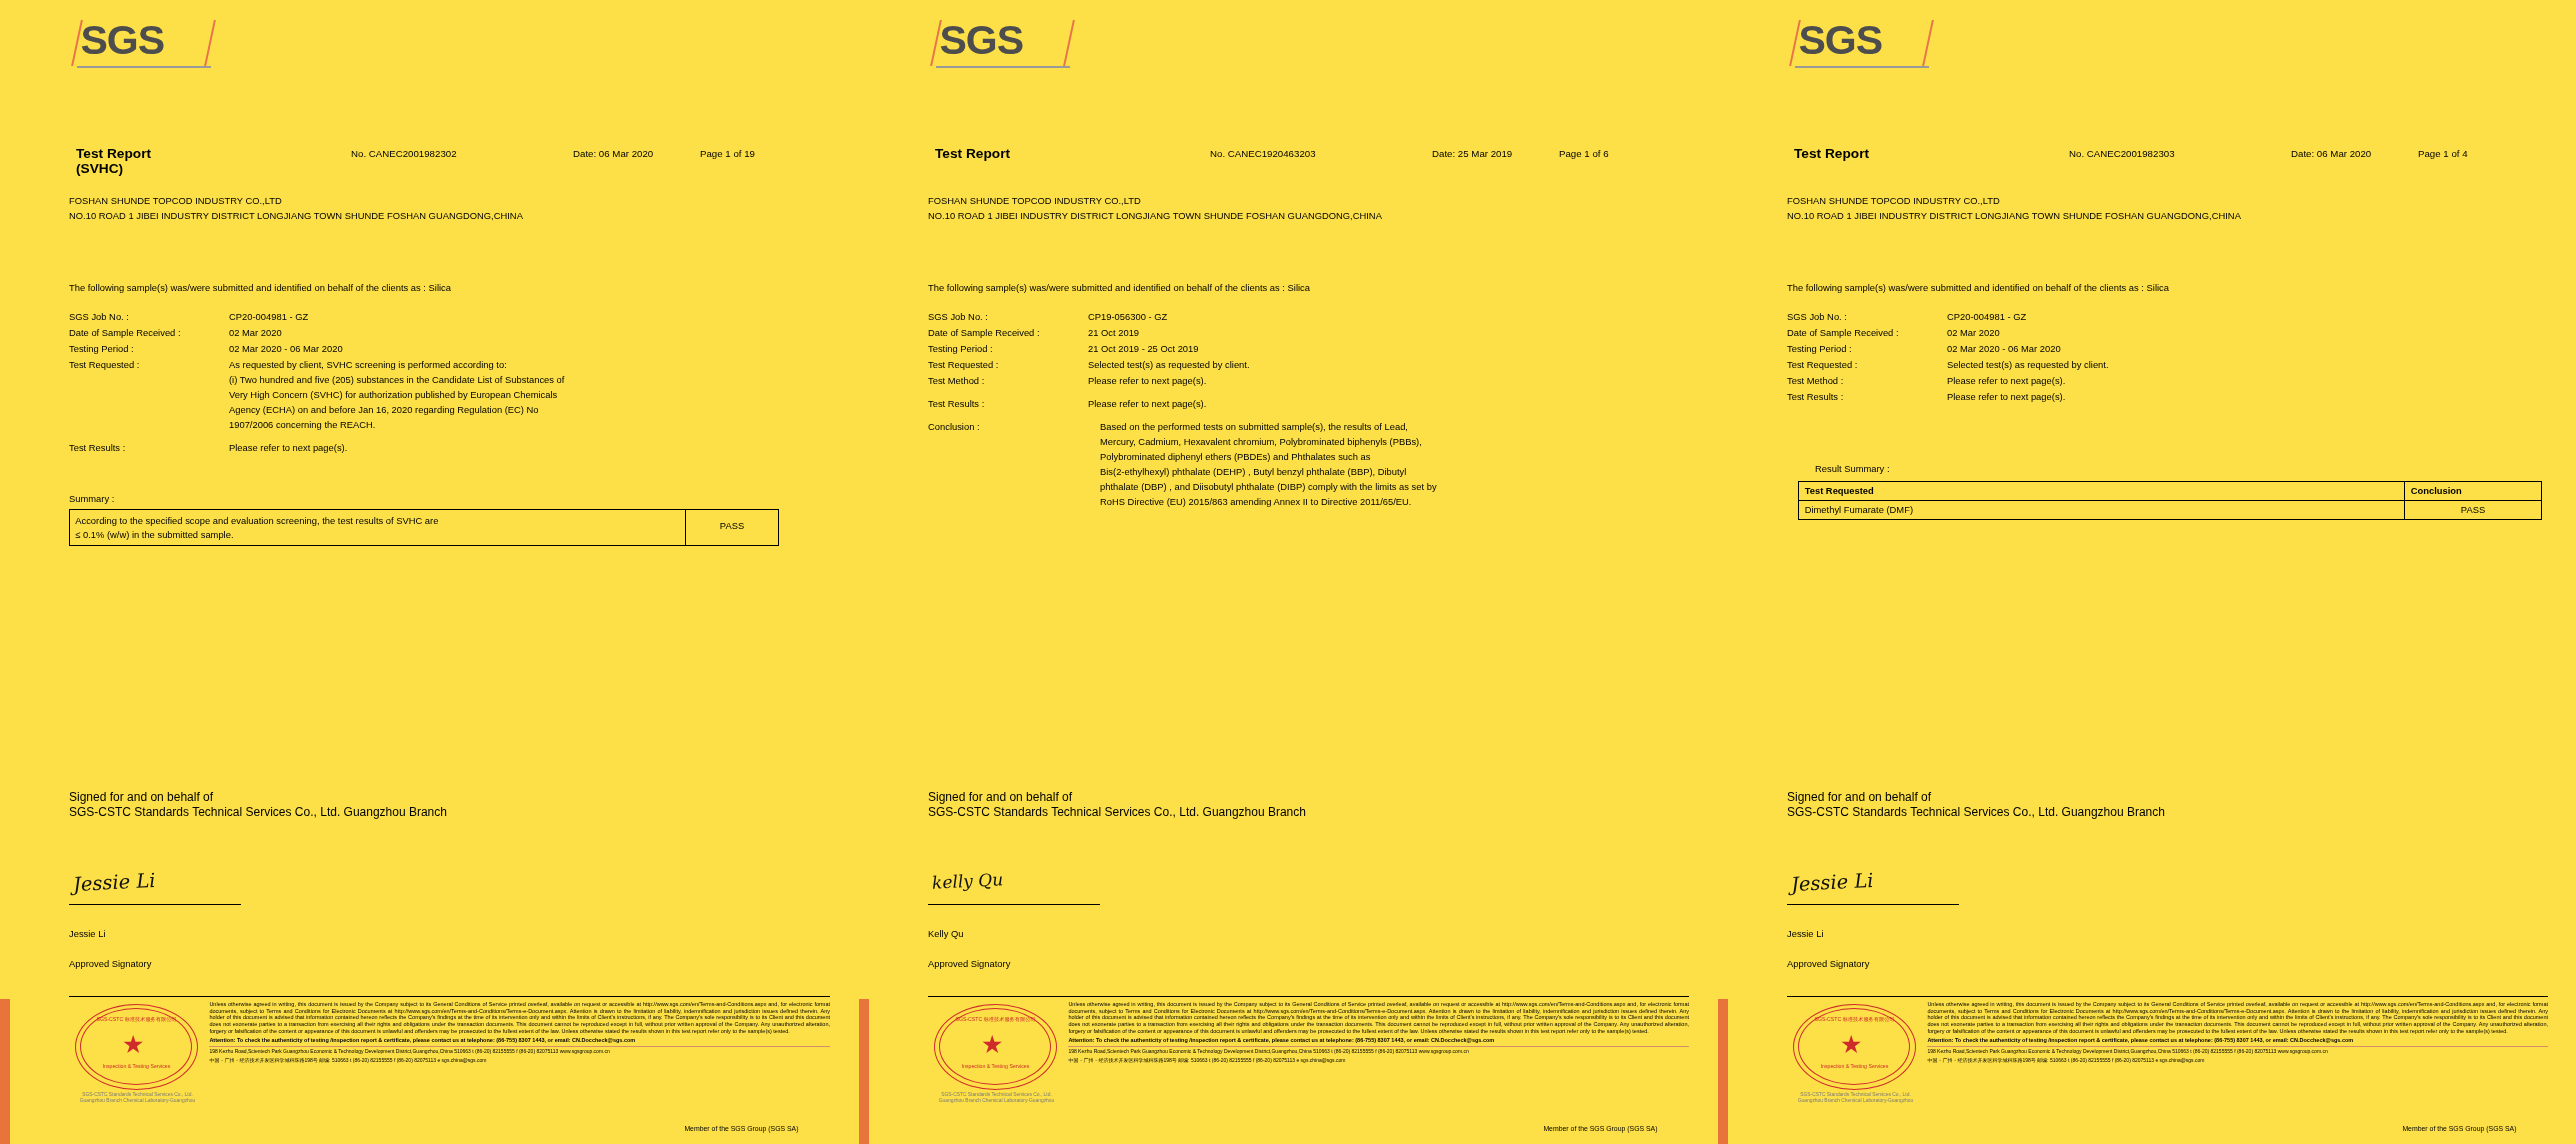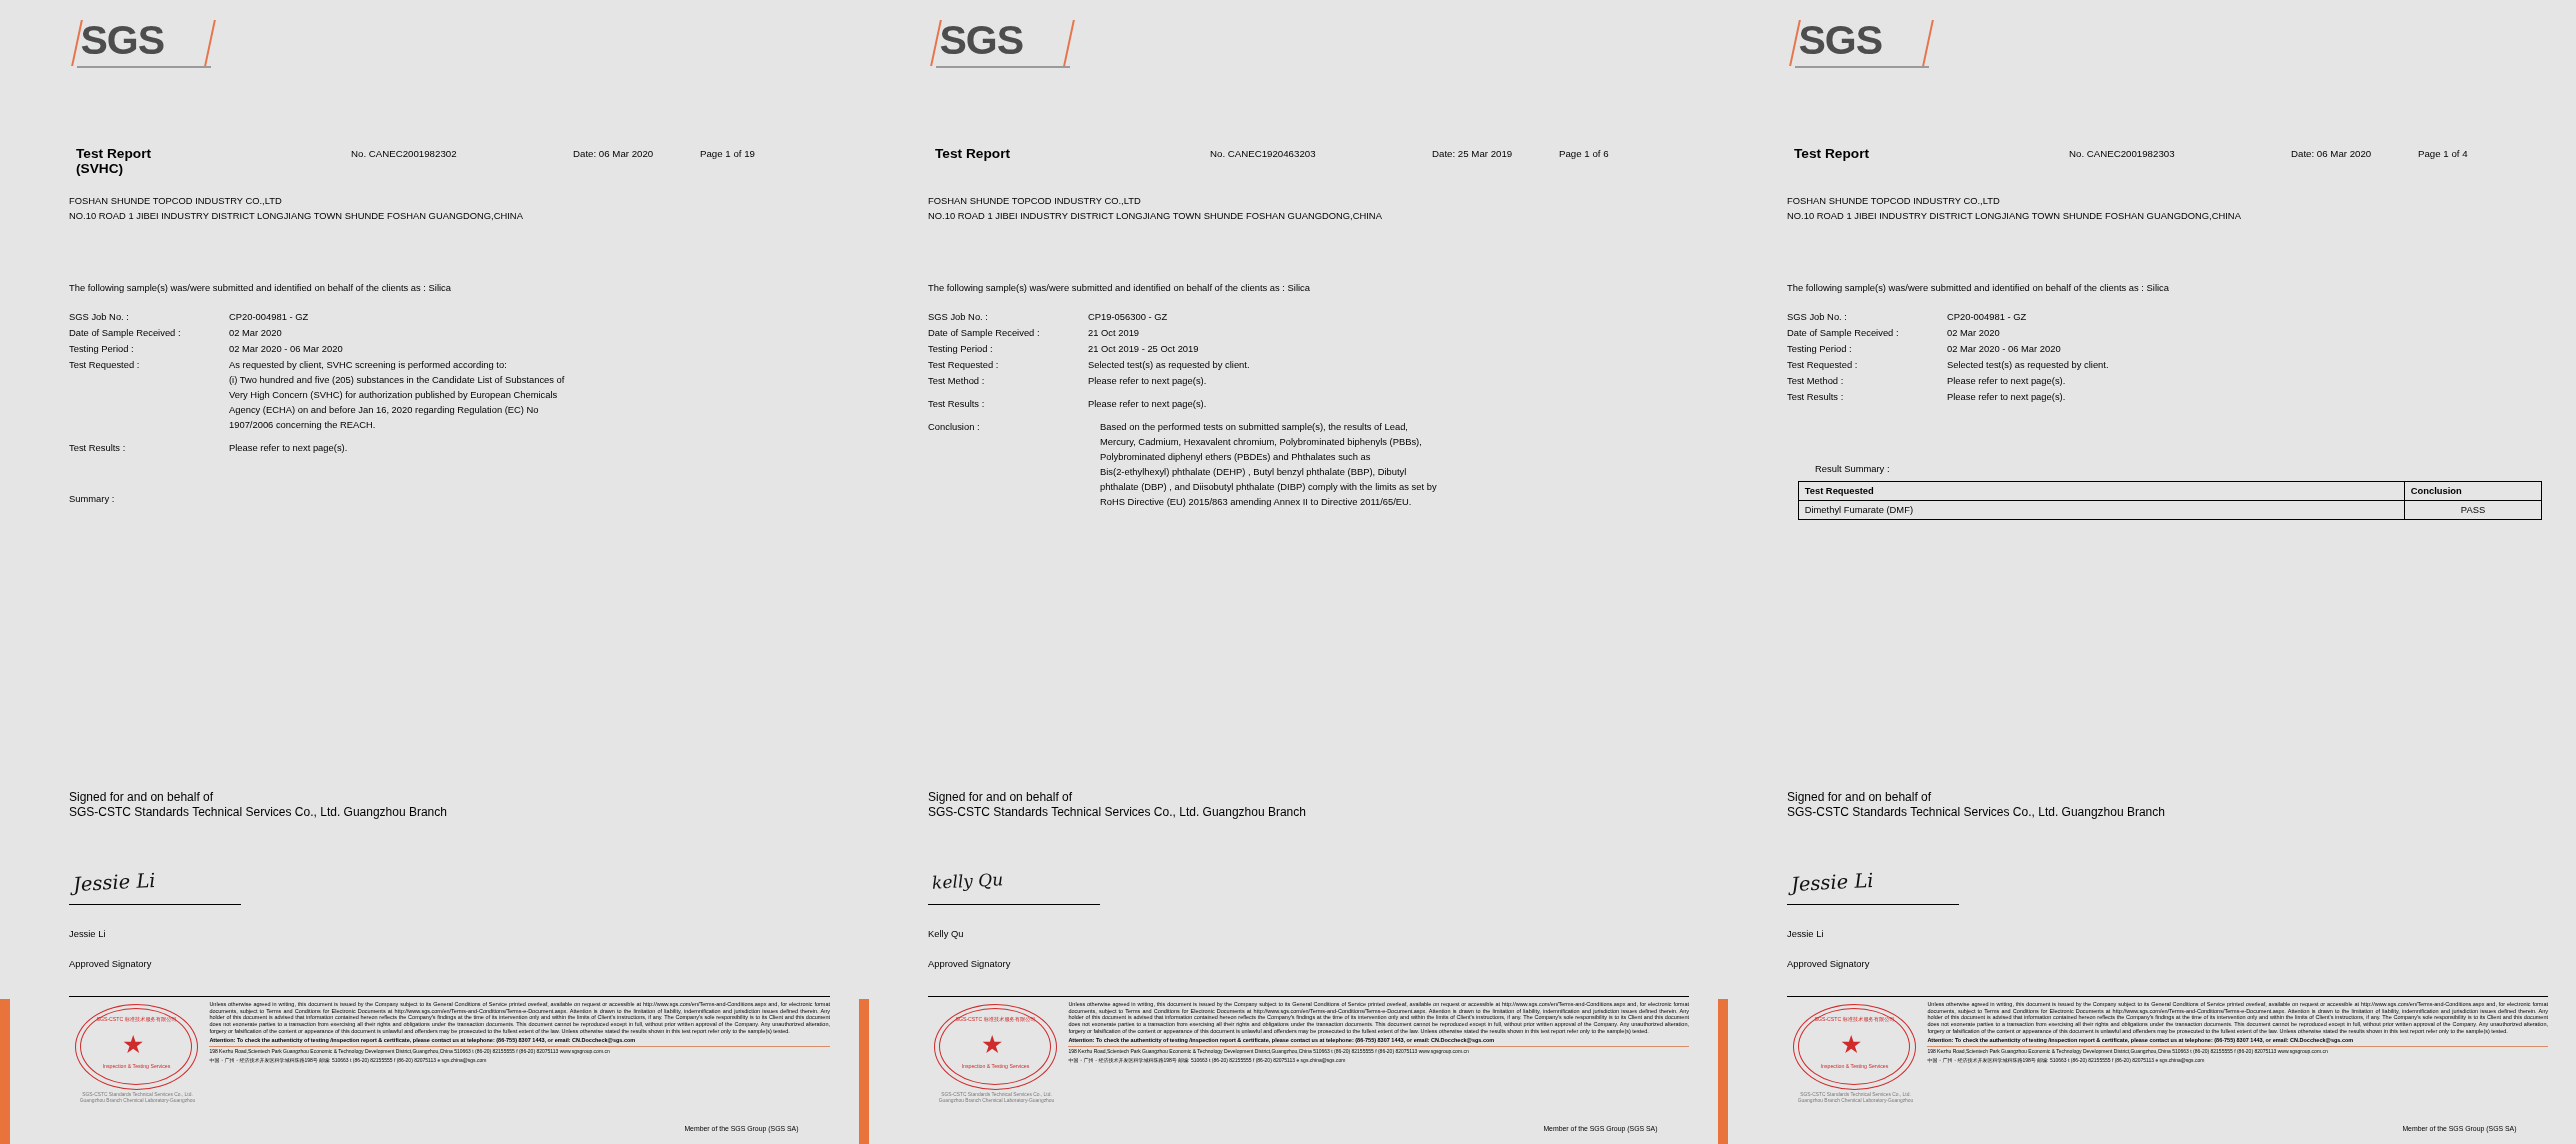--- a/index.html
+++ b/index.html
@@ -6,21 +6,21 @@
   html, body {
     margin: 0; padding: 0;
     background: #ffffff;
     font-family: "Liberation Sans", sans-serif;
     color: #000;
   }
   .page {
     width: 2576px;
     height: 1145px;
     position: relative;
-    background: #e5e5e5;
+    background: #fde047;
     display: flex;
     flex-direction: row;
   }
   .report {
     width: 859px;
     height: 1145px;
     position: relative;
     padding: 0;
     flex: 0 0 859px;
   }
@@ -403,20 +403,26 @@
 Agency (ECHA) on and before Jan 16, 2020 regarding Regulation (EC) No
 1907/2006 concerning the REACH.</div>
       </div>
       <div class="drow" style="margin-top:8px;">
         <div class="dlabel">Test Results :</div>
         <div class="dval">Please refer to next page(s).</div>
       </div>
     </div>
 
     <div class="summary-label" style="top:493px;">Summary :</div>
+    <div class="summary-box" style="top:509px; width:710px;">
+      <div class="summary-text" style="flex:1;">According to the specified scope and evaluation screening, the test results of SVHC are
+≤ 0.1% (w/w) in the submitted sample.</div>
+      <div class="summary-divider"></div>
+      <div class="summary-pass">PASS</div>
+    </div>
 
     <div class="signed">Signed for and on behalf of
 SGS-CSTC Standards Technical Services Co., Ltd. Guangzhou Branch</div>
     <div class="sig-script">Jessie Li</div>
     <div class="sig-line"></div>
     <div class="sig-name">
       <div>Jessie Li</div>
       <div>Approved Signatory</div>
     </div>
 

